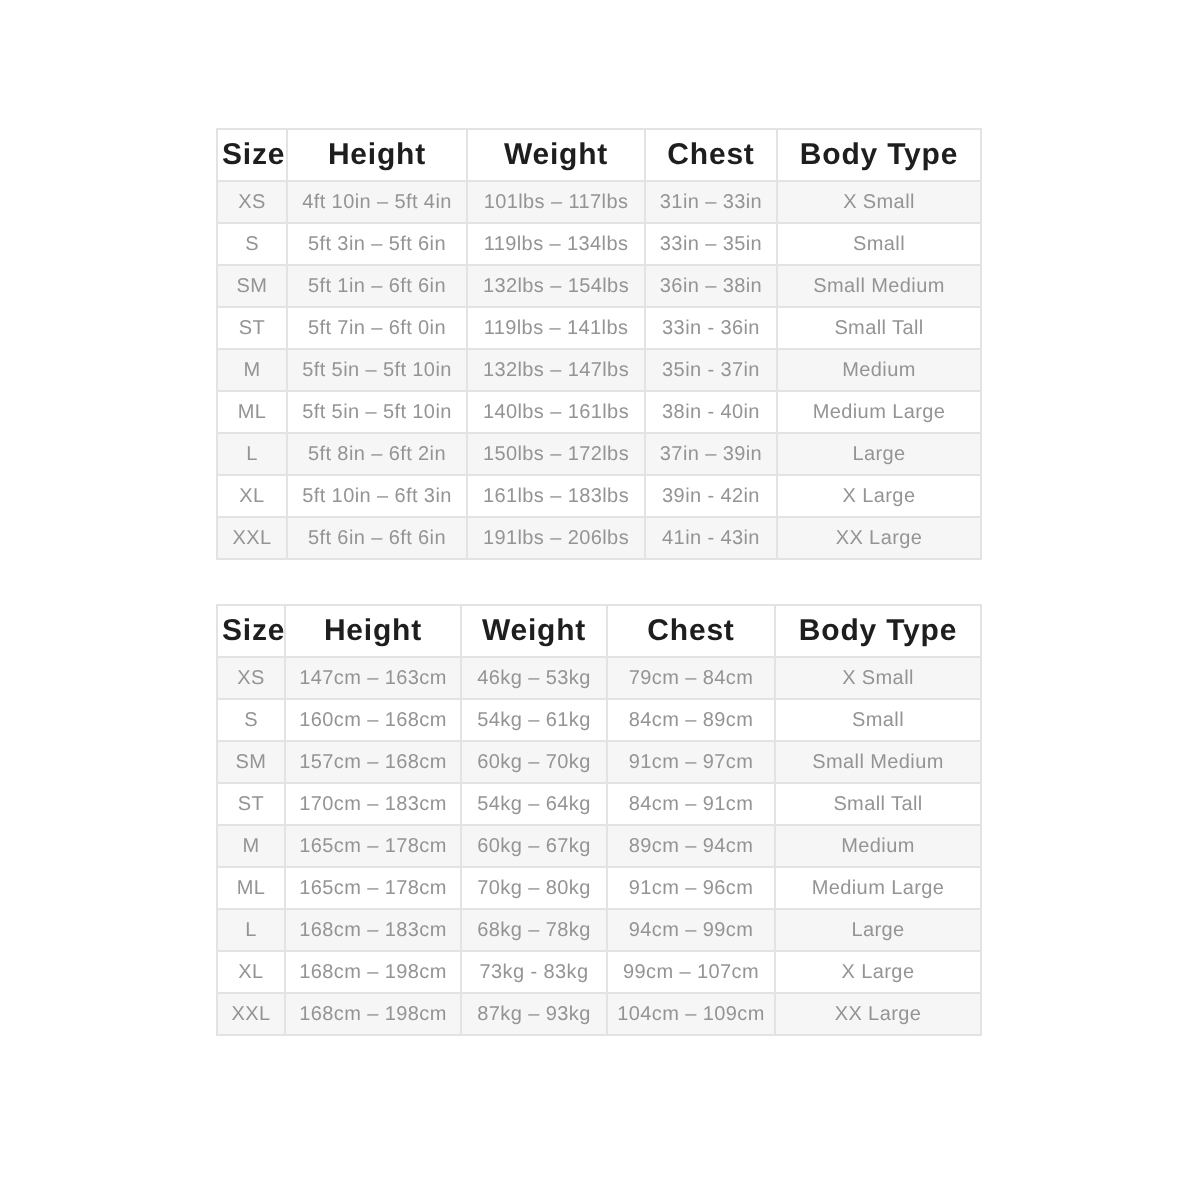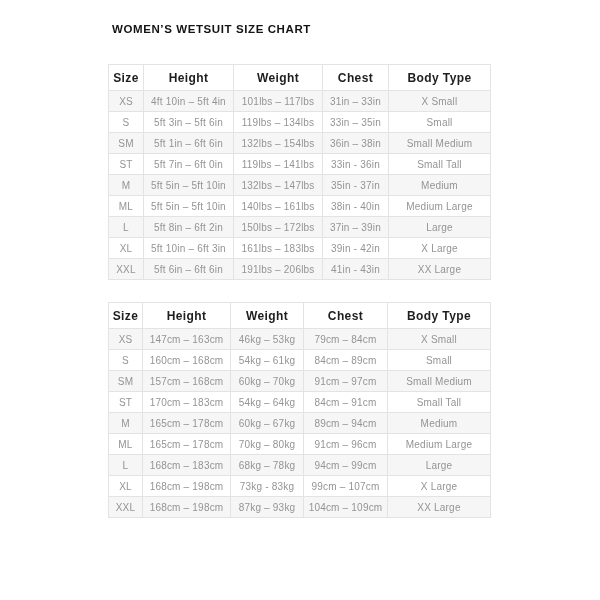--- a/index.html
+++ b/index.html
@@ -34,21 +34,21 @@
   .size-table th, .size-table td {
     border: 1px solid #e3e3e3;
     text-align: center;
     vertical-align: middle;
     padding: 0 2px;
     overflow: hidden;
     white-space: nowrap;
   }
   .size-table th {
     height: 25px;
-    font-size: 12px;
+    font-size: 15px;
     font-weight: bold;
     letter-spacing: 0.4px;
     color: #1e1e1e;
     background: #ffffff;
   }
   .size-table td {
     height: 20px;
     font-size: 10px;
     letter-spacing: 0.2px;
     color: #949494;
@@ -65,21 +65,20 @@
   .metric col.c0 { width: 34px; }
   .metric col.c1 { width: 88px; }
   .metric col.c2 { width: 73px; }
   .metric col.c3 { width: 84px; }
   .metric col.c4 { width: 103px; }
 </style>
 </head>
 <body>
 
 <div class="page">
-  <h1 class="page-title">WOMEN’S WETSUIT SIZE CHART</h1>
 
   <table class="size-table imperial">
       <colgroup>
         <col class="c0">
         <col class="c1">
         <col class="c2">
         <col class="c3">
         <col class="c4">
       </colgroup>
       <thead>

